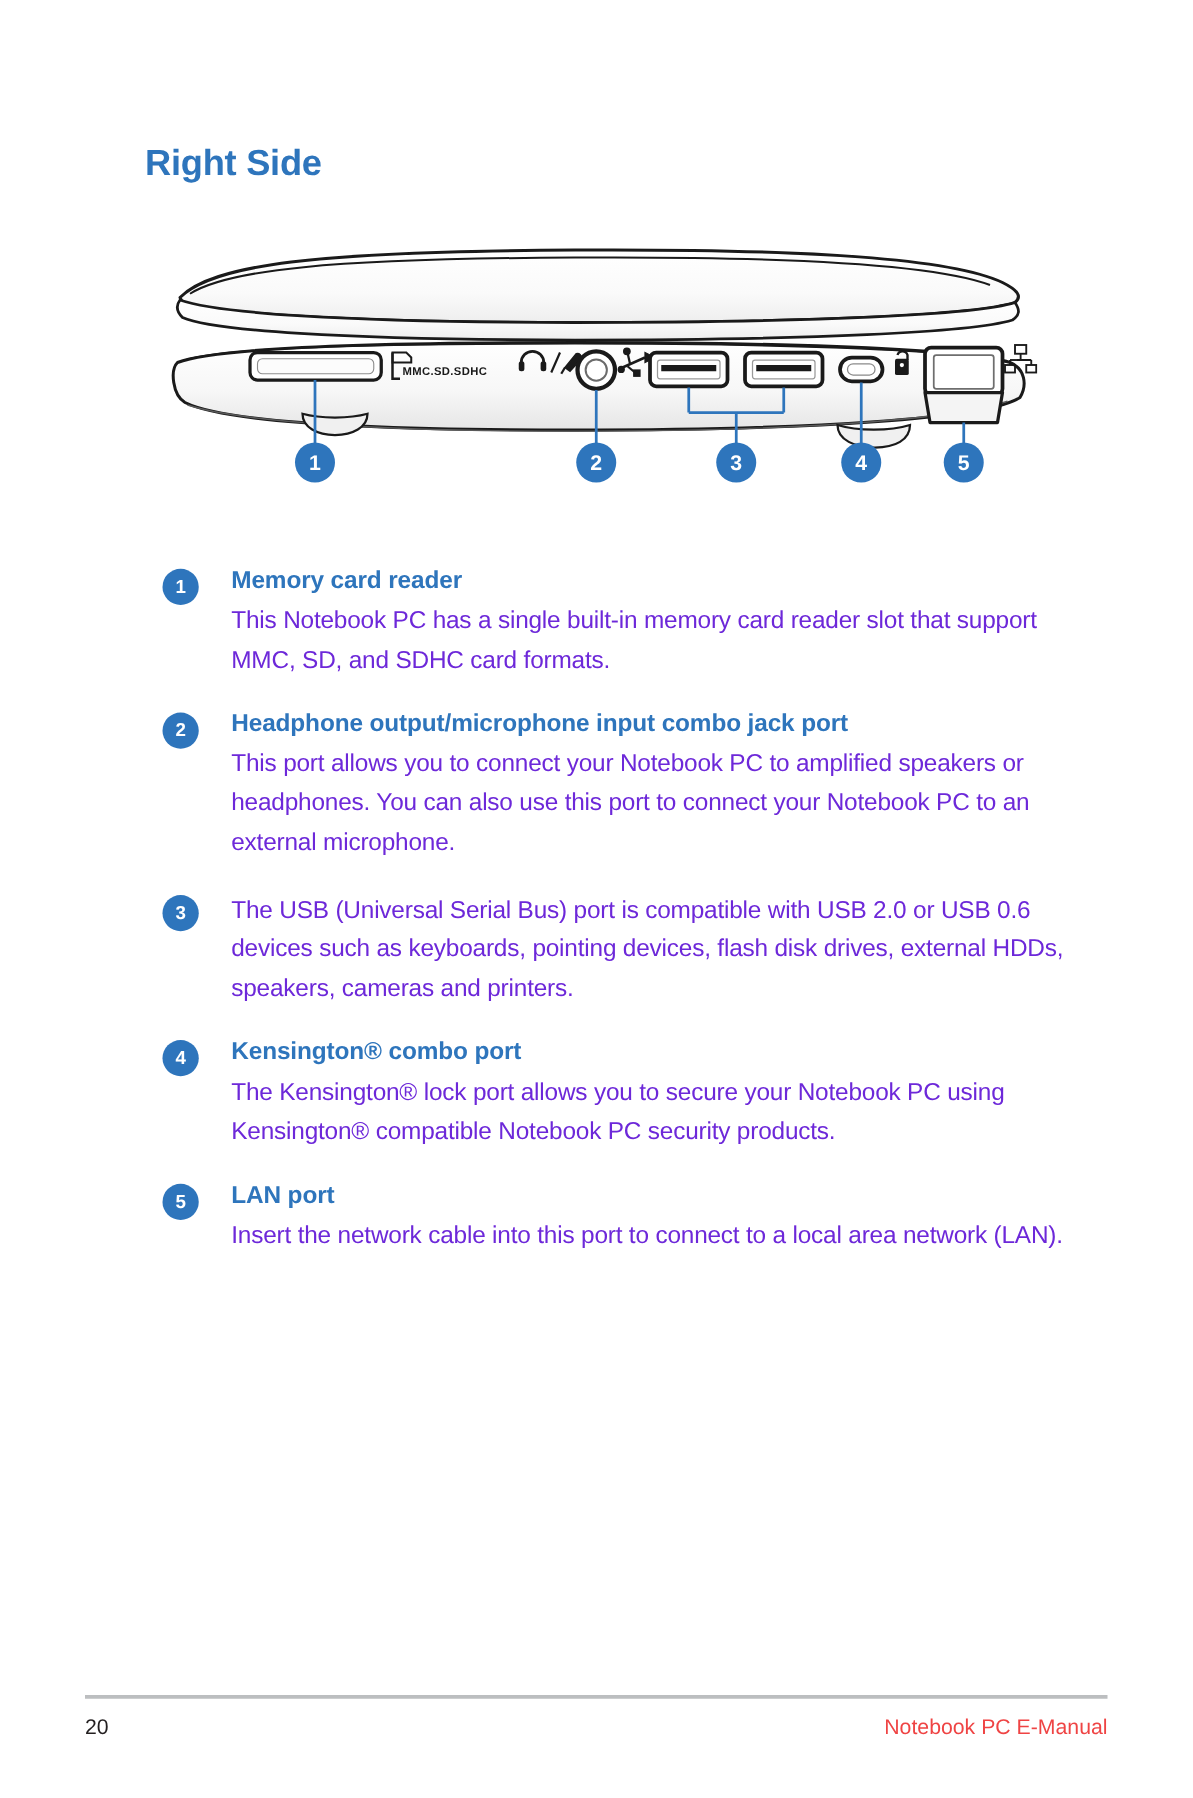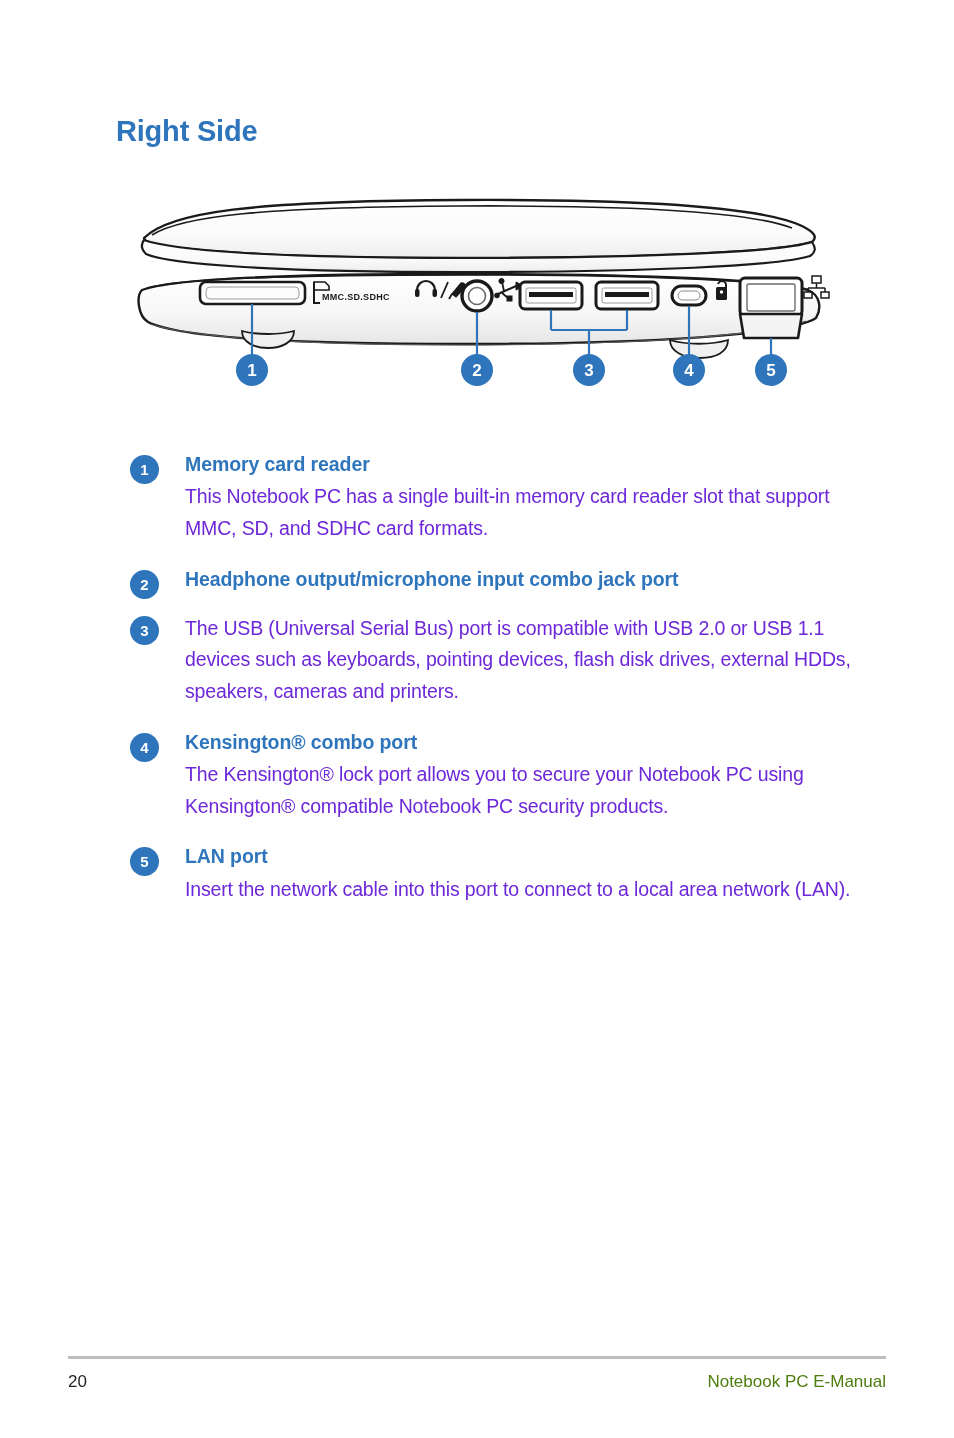--- a/index.html
+++ b/index.html
@@ -132,21 +132,21 @@
     left: 68px;
     top: 1372px;
     font-size: 17px;
     color: #231f20;
   }
   .footer-manual-title {
     position: absolute;
     right: 68px;
     top: 1372px;
     font-size: 17px;
-    color: #4d7c0f;
+    color: #ef4444;
     text-align: right;
   }
 </style>
 </head>
 <body>
 
 <div class="page">
 
   <div class="page-title">Right Side</div>
 
@@ -302,27 +302,28 @@
       <div class="item-body">
         <div class="item-title">Memory card reader</div>
         <div class="item-desc">This Notebook PC has a single built-in memory card reader slot that support MMC, SD, and SDHC card formats.</div>
       </div>
     </div>
 
     <div class="item">
       <div class="item-badge">2</div>
       <div class="item-body">
         <div class="item-title">Headphone output/microphone input combo jack port</div>
+        <div class="item-desc">This port allows you to connect your Notebook PC to amplified speakers or headphones. You can also use this port to connect your Notebook PC to an external microphone.</div>
       </div>
     </div>
 
     <div class="item">
       <div class="item-badge">3</div>
       <div class="item-body">
-        <div class="item-desc">The USB (Universal Serial Bus) port is compatible with USB 2.0 or USB 1.1 devices such as keyboards, pointing devices, flash disk drives, external HDDs, speakers, cameras and printers.</div>
+        <div class="item-desc">The USB (Universal Serial Bus) port is compatible with USB 2.0 or USB 0.6 devices such as keyboards, pointing devices, flash disk drives, external HDDs, speakers, cameras and printers.</div>
       </div>
     </div>
 
     <div class="item">
       <div class="item-badge">4</div>
       <div class="item-body">
         <div class="item-title">Kensington® combo port</div>
         <div class="item-desc">The Kensington® lock port allows you to secure your Notebook PC using Kensington® compatible Notebook PC security products.</div>
       </div>
     </div>

